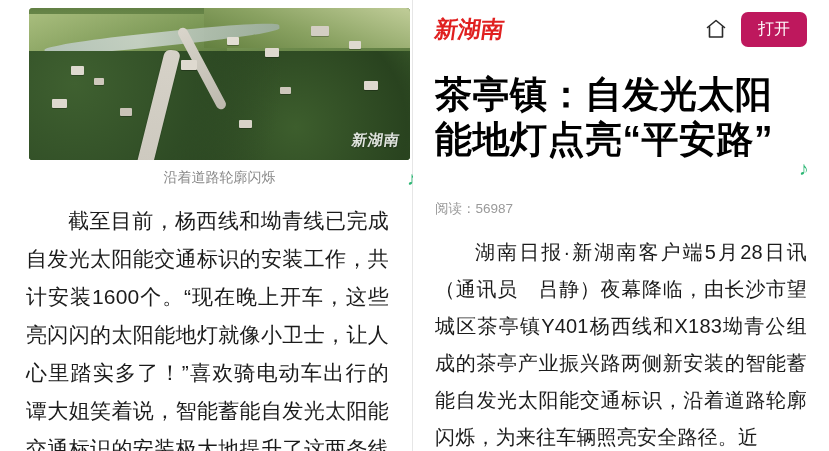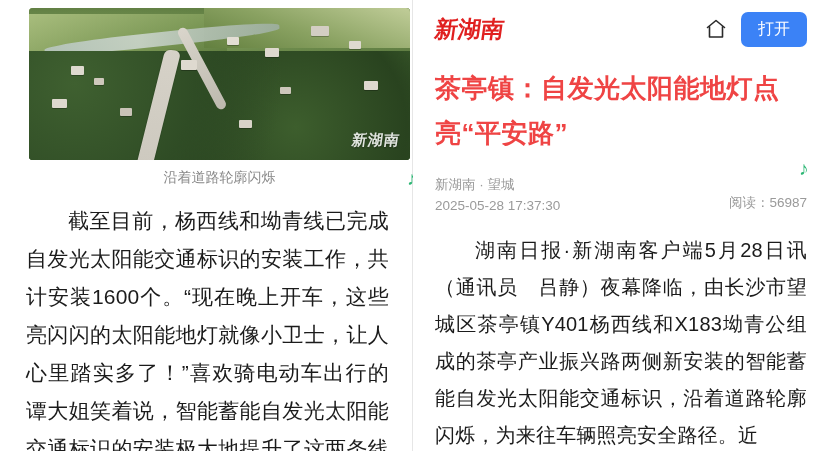--- a/index.html
+++ b/index.html
@@ -175,35 +175,35 @@
     white-space: nowrap;
     margin-left: 4px;
   }
   .topbar-spacer { flex: 1 1 auto; }
   .home-icon {
     width: 30px; height: 30px;
     display: flex; align-items: center; justify-content: center;
     color: #2a2a2a;
   }
   .open-btn {
-    background: #3b82f6;
+    background: #be185d;
     color: #ffffff;
     font-size: 16px;
     border: none;
     border-radius: 7px;
     padding: 7px 17px;
     cursor: pointer;
     white-space: nowrap;
   }
   .headline {
-    margin-top: 8px;
-    font-size: 26px;
+    margin-top: 14px;
+    font-size: 37px;
     line-height: 45px;
     font-weight: 700;
-    color: #ef4444;
+    color: #000000;
     letter-spacing: .5px;
   }
   .meta-row {
     margin-top: 18px;
     display: flex;
     align-items: flex-start;
     justify-content: space-between;
   }
   .meta-left {
     font-size: 13.5px;
@@ -286,24 +286,20 @@
           <path d="M3.5 10.5 12 3.5l8.5 7"></path>
           <path d="M5.5 9.8V20h13V9.8"></path>
         </svg>
       </div>
       <button class="open-btn">打开</button>
     </div>
 
     <div class="headline">茶亭镇：自发光太阳能地灯点亮“平安路”</div>
 
     <div class="meta-row">
-      <div class="meta-left">
-        <div>新湖南 · 望城</div>
-        <div>2025-05-28 17:37:30</div>
-      </div>
       <div class="meta-right">阅读：56987</div>
     </div>
 
     <div class="note-btn-right">♪</div>
 
     <div class="right-body">
       <span class="indent">湖南日报·新湖南客户端5月28日讯（通讯员　吕静）夜幕降临，由长沙市望城区茶亭镇Y401杨西线和X183坳青公组成的茶亭产业振兴路两侧新安装的智能蓄能自发光太阳能交通标识，沿着道路轮廓闪烁，为来往车辆照亮安全路径。近</span>
     </div>
   </div>
 

